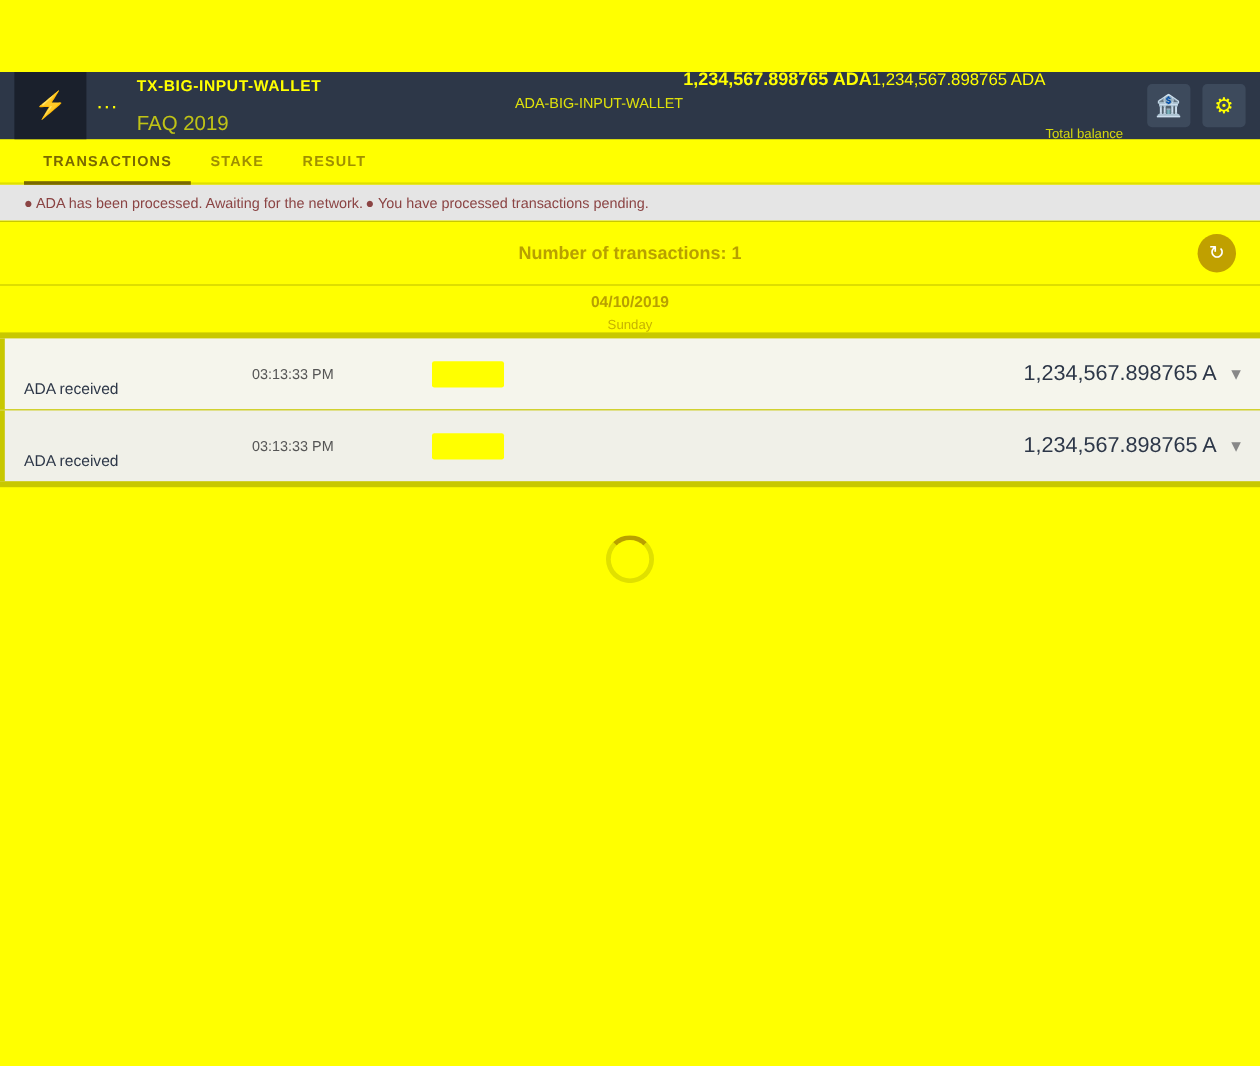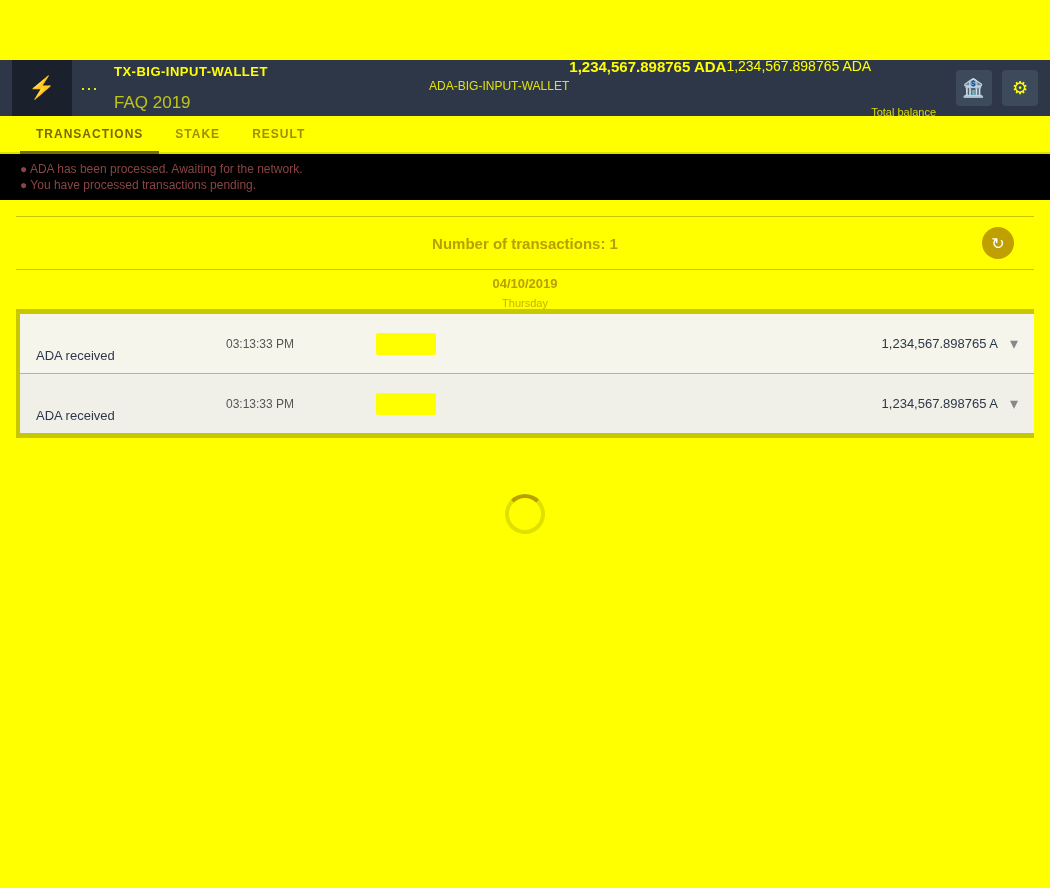--- a/index.html
+++ b/index.html
@@ -143,37 +143,37 @@
       cursor: pointer;
       border-bottom: 3px solid transparent;
     }
     .sub-nav-item.active {
       color: #7a6900;
       border-bottom: 3px solid #7a6900;
     }
 
     
     .warning-banner {
-      background: #000000;
+      background: #e5e5e5;
       width: 100%;
       padding: 8px 20px;
       display: flex;
-      flex-direction: column;
+      flex-direction: row;
       gap: 2px;
     }
     .warning-text {
       color: #8b4444;
       font-size: 12px;
     }
 
     
     .transactions-area {
       background: #ffff00;
       width: 100%;
-      padding: 16px;
+      padding: 0;
     }
 
     
     .tx-count-bar {
       border-top: 1px solid #c8c800;
       border-bottom: 1px solid #c8c800;
       padding: 10px 20px;
       display: flex;
       align-items: center;
       justify-content: space-between;
@@ -250,21 +250,21 @@
       width: 60px;
       height: 22px;
       background: #ffff00;
       border-radius: 2px;
       margin: 0 20px;
       flex-shrink: 0;
     }
     .tx-spacer { flex: 1; }
     .tx-amount {
       color: #2d3748;
-      font-size: 13px;
+      font-size: 18px;
       font-weight: 500;
       min-width: 220px;
       text-align: right;
     }
     .tx-expand {
       color: #888;
       font-size: 16px;
       margin-left: 12px;
       cursor: pointer;
     }
@@ -340,21 +340,21 @@
     <div style="flex:1"></div>
     <span class="tx-count-text">
       <span>Number of transactions:</span>&nbsp;<strong>1</strong>
     </span>
     <div style="flex:1; display:flex; justify-content:flex-end;">
       <div class="filter-btn">↻</div>
     </div>
   </div>
 
   <div class="date-label">04/10/2019</div>
-  <div class="date-sub">Thursday</div>
+  <div class="date-sub">Sunday</div>
 
   <div class="tx-list">
     <div class="tx-row">
       <span class="tx-type">ADA received</span>
       <span class="tx-time">03:13:33 PM</span>
       <div class="tx-status-badge"></div>
       <div class="tx-spacer"></div>
       <span class="tx-amount">1,234,567.898765 A</span>
       <span class="tx-expand">▾</span>
     </div>

